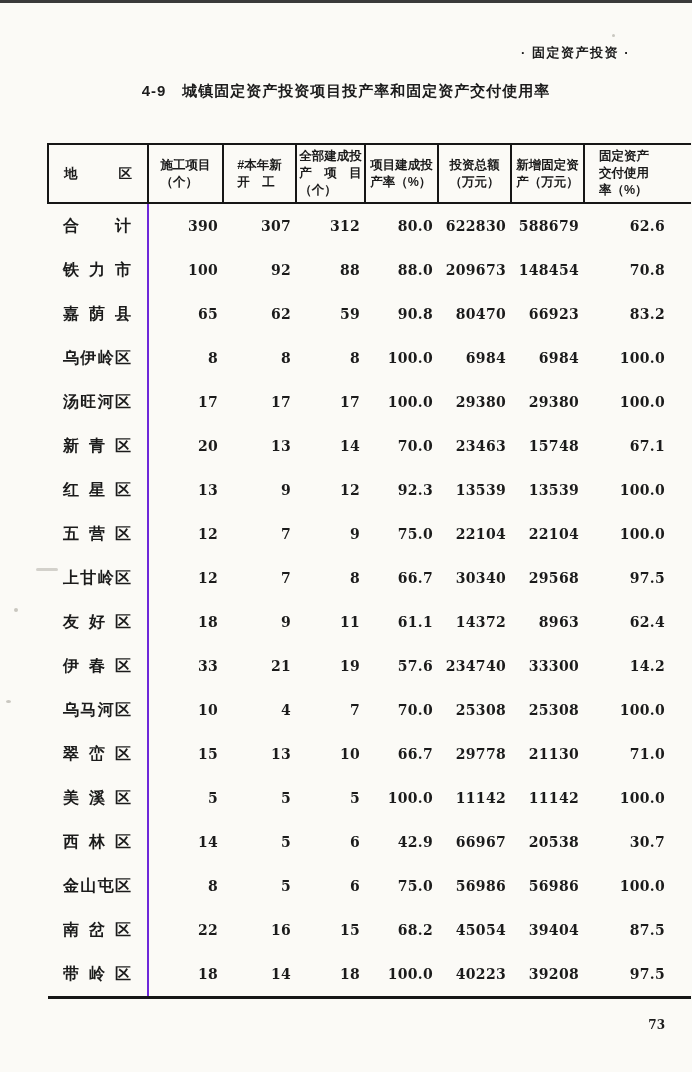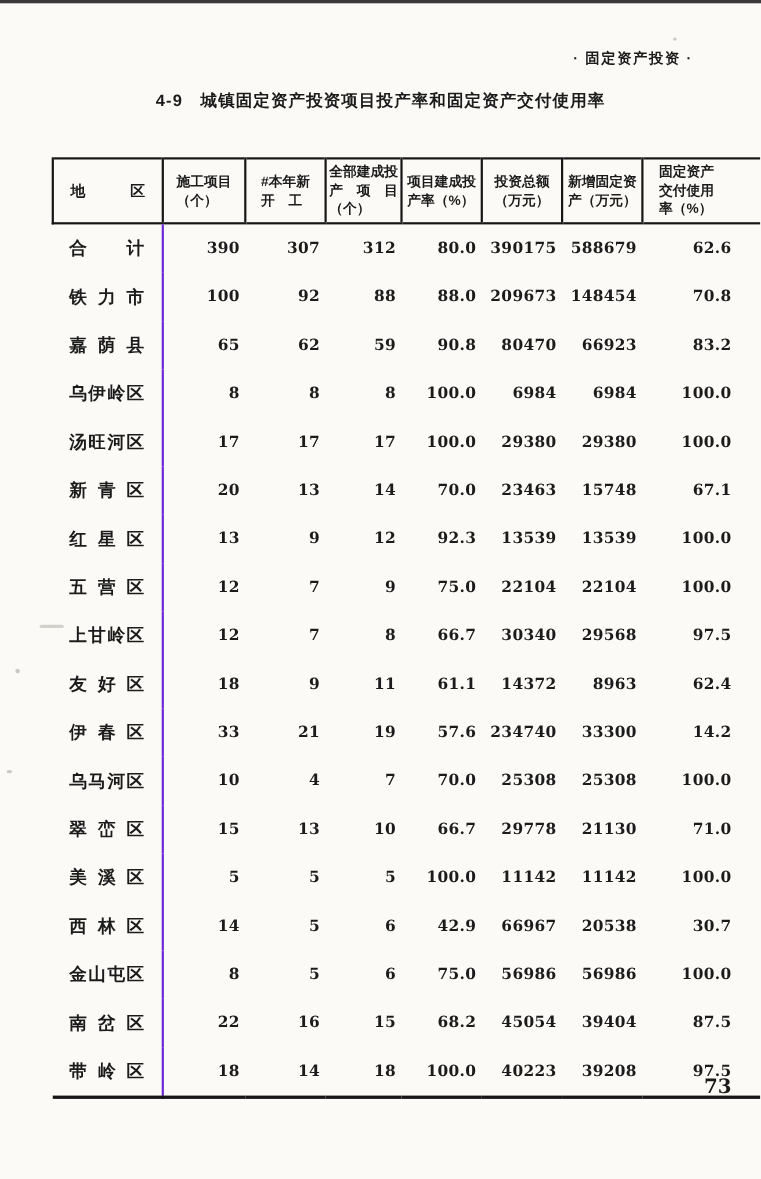--- a/index.html
+++ b/index.html
@@ -60,23 +60,23 @@
     padding-left:15px;
   }
   tbody td.num {
     text-align:right; padding-right:5px;
     font-family:"DejaVu Serif","Liberation Serif",serif;
     font-weight:700; font-size:14px;
     letter-spacing:0.3px;
   }
   tbody td.num.last { padding-right:26px; }
   .page-number {
-    position:absolute; top:978px; right:27px;
+    position:absolute; top:1018px; right:27px;
     font-family:"DejaVu Serif","Liberation Serif",serif;
-    font-size:18px; font-weight:700;
+    font-size:12px; font-weight:700;
   }
   .speck { position:absolute; background:#c9c7c0; border-radius:50%; }
   .speck.s1 { left:36px; top:568px; width:22px; height:3px; border-radius:2px; opacity:.8; }
   .speck.s2 { left:14px; top:608px; width:4px; height:4px; }
   .speck.s3 { left:6px;  top:700px; width:5px; height:3px; }
   .speck.s4 { left:612px; top:34px; width:3px; height:3px; }
 </style>
 </head>
 <body>
 
@@ -146,21 +146,21 @@
         </th>
       </tr>
   </thead>
   <tbody id="table-body">
       <tr>
         <td class="region"><span class="region-name">合计</span></td>
         <td class="num">390</td>
         <td class="num">307</td>
         <td class="num">312</td>
         <td class="num">80.0</td>
-        <td class="num">390175</td>
+        <td class="num">622830</td>
         <td class="num">588679</td>
         <td class="num last">62.6</td>
       </tr>
       <tr>
         <td class="region"><span class="region-name">铁力市</span></td>
         <td class="num">100</td>
         <td class="num">92</td>
         <td class="num">88</td>
         <td class="num">88.0</td>
         <td class="num">209673</td>

